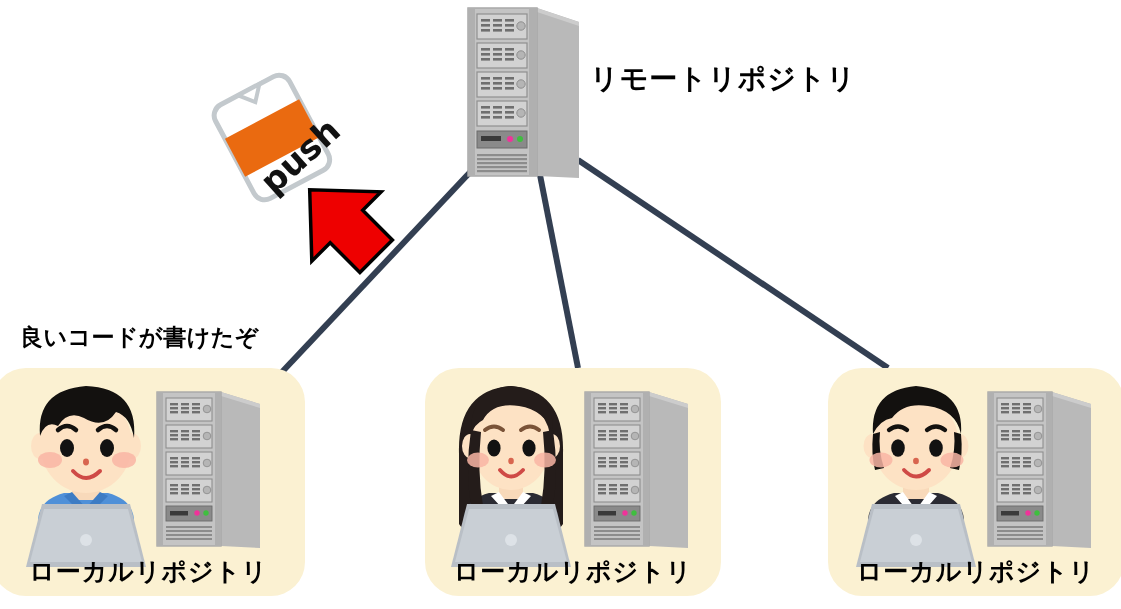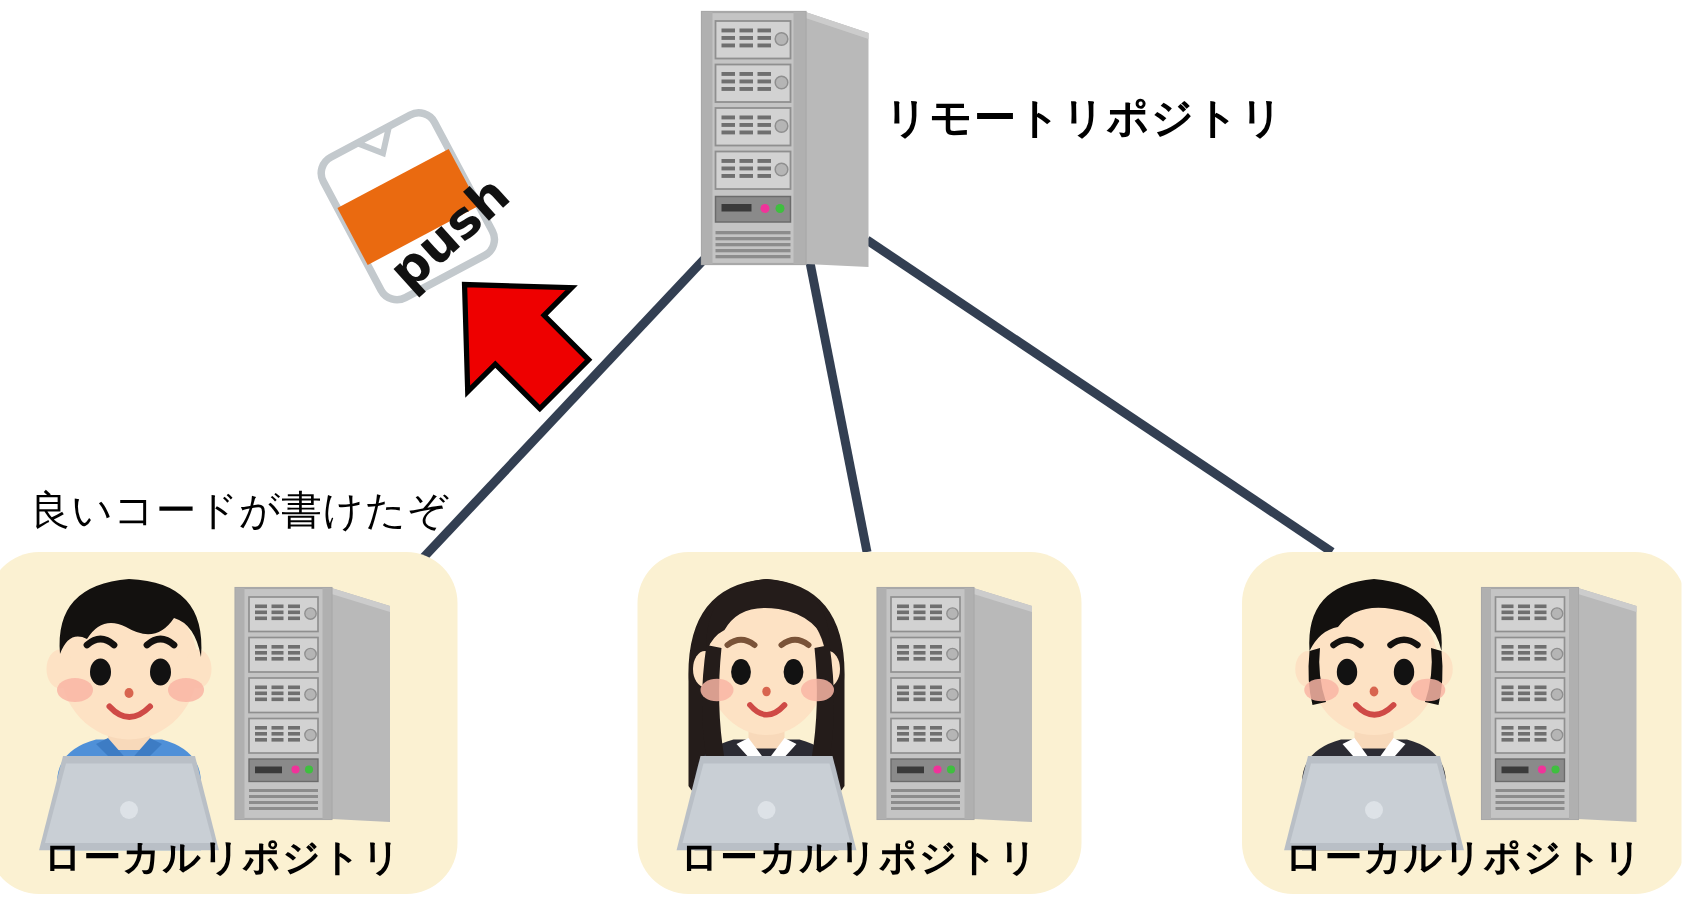--- a/index.html
+++ b/index.html
@@ -30,22 +30,22 @@
     text-align:center;
     font-size:25px;
     font-weight:bold;
     color:#000;
     letter-spacing:1px;
     z-index:6;
     white-space:nowrap;
   }
   .caption{
     position:absolute;
-    font-size:27px;
-    font-weight:normal;
+    font-size:23px;
+    font-weight:bold;
     color:#000;
     letter-spacing:0.5px;
     white-space:nowrap;
     z-index:7;
   }
   .remote-label{
     position:absolute;
     font-size:28px;
     font-weight:bold;
     color:#000;

